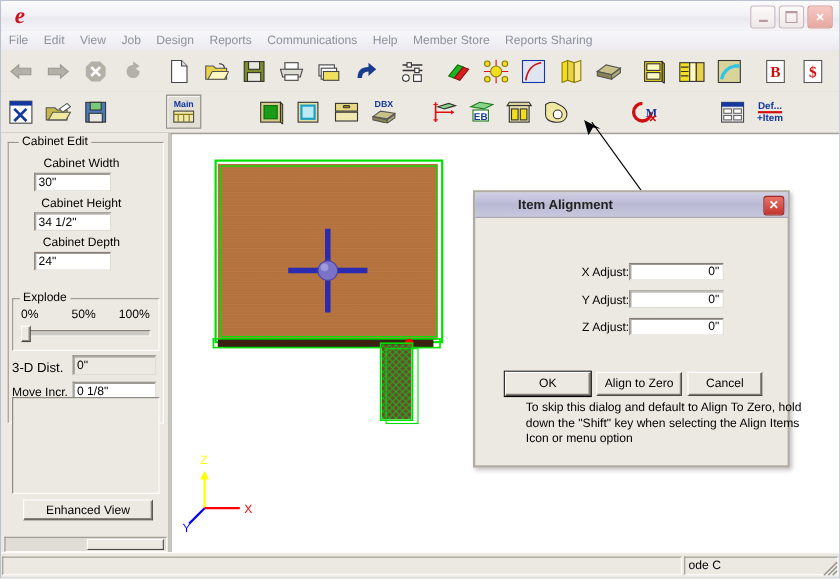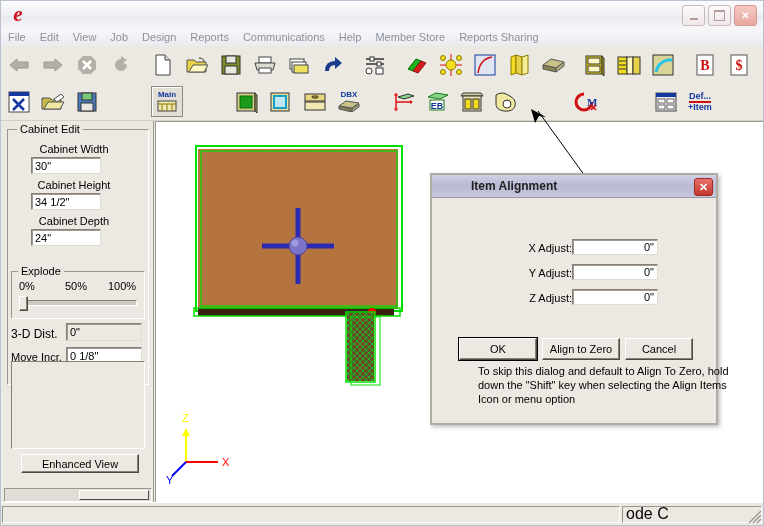--- a/index.html
+++ b/index.html
@@ -94,21 +94,21 @@
     box-shadow:inset -1px -1px 0 #868079;box-sizing:border-box;
     font-family:"Liberation Sans",sans-serif;font-size:11px;color:#000;
     display:flex;align-items:center;justify-content:center;}
   .dbtn.default{box-shadow:inset -1px -1px 0 #868079,0 0 0 1px #000;}
   .dlg-help{position:absolute;left:14px;top:166px;width:262px;font-size:11px;line-height:14px;color:#000;margin-left:32px;}
 
   
   .statusbar{position:absolute;left:0;bottom:0;width:762px;height:22px;background:#ece9e2;
     border-top:1px solid #fff;display:flex;align-items:center;}
   .sb-pane{height:17px;border:1px solid #9a978f;border-right-color:#fff;border-bottom-color:#fff;
-    box-sizing:border-box;margin:0 1px;display:flex;align-items:center;padding:0 3px;font-size:16px;}
+    box-sizing:border-box;margin:0 1px;display:flex;align-items:center;padding:0 3px;font-size:11px;}
   .sb-grip{position:absolute;right:1px;bottom:1px;width:14px;height:14px;}
 
   .hscroll{position:absolute;left:3px;bottom:23px;width:148px;height:14px;background:#e0ddd6;
     border:1px solid #9a978f;border-right-color:#fff;border-bottom-color:#fff;box-sizing:border-box;}
   .hscroll-thumb{position:absolute;left:74px;top:1px;width:70px;height:10px;background:#ece9e2;
     border:1px solid #fff;border-right-color:#4c4a45;border-bottom-color:#4c4a45;box-sizing:border-box;}
 </style>
 </head>
 <body>
 

